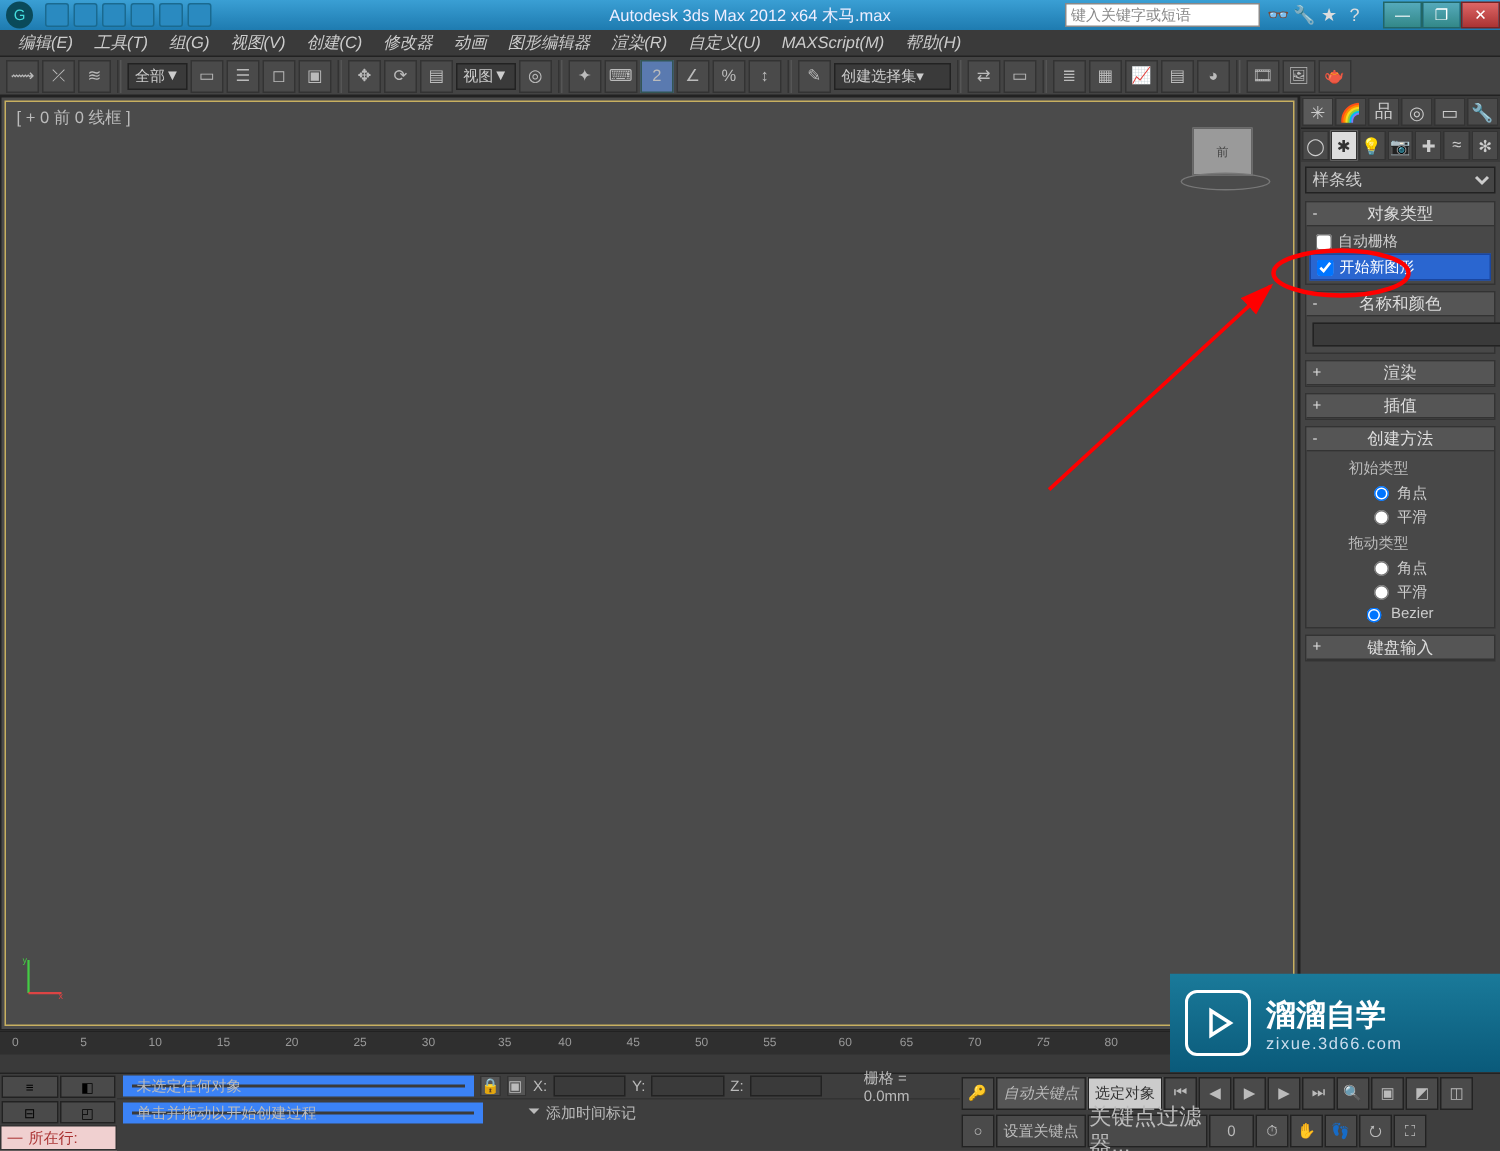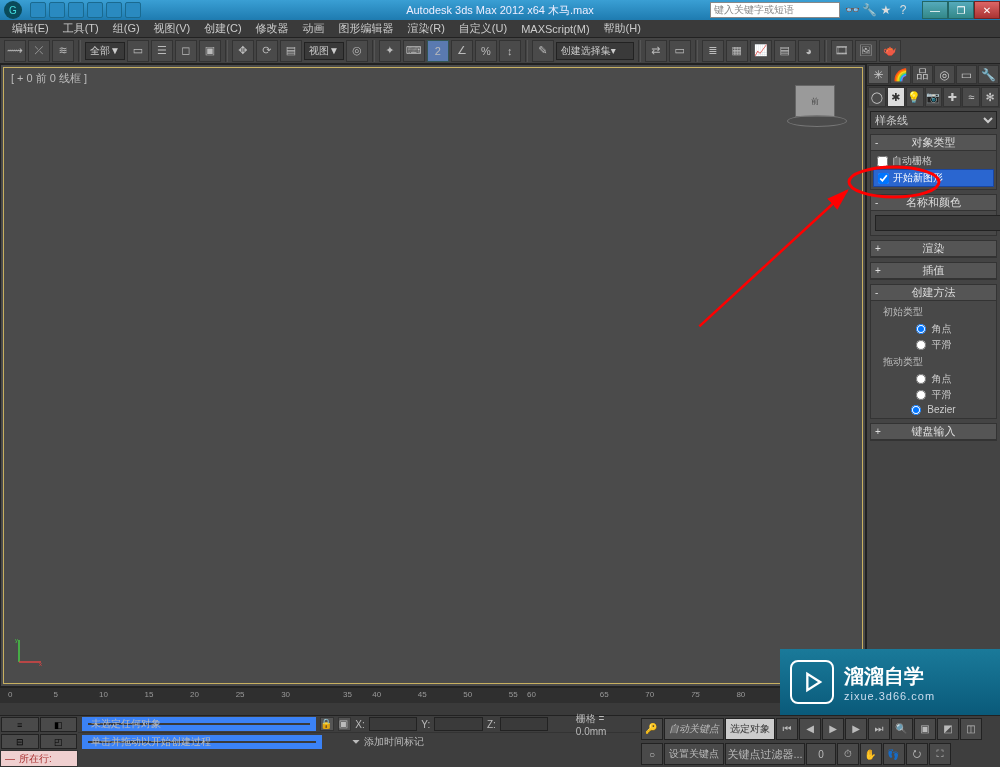--- a/index.html
+++ b/index.html
@@ -9,21 +9,21 @@
   .titlebar .qat { display:flex; gap:3px; margin-left:4px; }
   .qat .qbtn { width:16px; height:16px; background:#2a8ac0; border:1px solid #1a6a90; border-radius:2px; }
   .titlebar .title { position:absolute; left:50%; transform:translateX(-50%); color:#eef; }
   .titlebar .search { position:absolute; right:160px; width:130px; height:16px; background:#fff; border:1px solid #888; font-size:10px; color:#888; padding:0 3px; display:flex; align-items:center; overflow:hidden; }
   .titlebar .right-icons { position:absolute; right:90px; display:flex; gap:3px; }
   .right-icons span { width:14px; height:14px; font-size:12px; color:#ddd; text-align:center; }
   .win-controls { position:absolute; right:0; display:flex; }
   .win-controls div { width:26px; height:18px; display:flex; align-items:center; justify-content:center; font-size:10px; color:#fff; background:linear-gradient(#5ab,#388); border:1px solid #266; }
   .win-controls .close { background:linear-gradient(#d66,#a33); border-color:#722; }
 
-  .menubar { height:18px; background:#3a3a3a; border-bottom:1px solid #222; display:flex; align-items:center; padding:0 6px; gap:2px; }
+  .menubar { height:18px; background:#3a3a3a; border-bottom:1px solid #222; display:flex; align-items:center; padding:0 6px; gap:2px;font-style:italic; }
   .menubar span { color:#ccc; font-size:11px; padding:1px 6px; }
 
   .toolbar { height:26px; background:#444; border-bottom:1px solid #222; display:flex; align-items:center; padding:0 4px; gap:2px; }
   .tbtn { width:22px; height:22px; background:#4a4a4a; border:1px solid #333; display:flex; align-items:center; justify-content:center; font-size:11px; color:#bbb; }
   .tbtn.active { background:#5a7ab0; border-color:#355; }
   .tsep { width:3px; height:22px; border-left:1px solid #333; border-right:1px solid #555; margin:0 2px; }
   .tdrop { height:18px; background:#3a3a3a; border:1px solid #222; color:#ccc; font-size:10px; padding:0 4px; display:flex; align-items:center; }
 
   .workspace { position:absolute; top:64px; left:0; right:0; bottom:80px; display:flex; }
   .viewport { flex:1; background:#4b4b4b; position:relative; border:1px solid #222; }
@@ -51,21 +51,21 @@
   .chk-row input { width:11px; height:11px; }
   .chk-row.hi { background:#2a66d0; color:#fff; border:1px solid #1a46a0; }
   .btn-grid { display:grid; grid-template-columns:1fr 1fr; gap:1px; padding:1px; }
   .btn-grid div { height:16px; background:#555; border:1px solid #333; display:flex; align-items:center; justify-content:center; font-size:10px; }
   .btn-grid div.sel { background:#2a66d0; color:#fff; }
   .btn-grid div.full { grid-column:1/3; }
   .color-row { display:flex; align-items:center; gap:2px; padding:2px; }
   .color-row input[type=text]{ flex:1; height:16px; background:#3a3a3a; border:1px solid #222; }
   .radio-list { padding:2px 8px; }
   .radio-list label { display:flex; align-items:center; gap:6px; color:#ccc; font-size:10px; padding:1px 0; justify-content:center;}
-  .radio-list .sublabel { font-size:10px; color:#bbb; padding-left:4px; margin:2px 0; }
+  .radio-list .sublabel { font-size:10px; color:#bbb; padding-left:4px; margin:2px 16px; }
   .radio-list input { width:10px; height:10px; }
 
   .annot { position:absolute; inset:0; pointer-events:none; }
 
   .timeline { position:absolute; bottom:52px; left:0; right:135px; height:28px; background:#3a3a3a; border-top:1px solid #222; }
   .time-slider { height:13px; position:relative; background:#3a3a3a; }
   .time-slider .thumb { position:absolute; left:4px; top:0; width:60px; height:12px; background:#5a5a5a; border:1px solid #222; font-size:9px; color:#ccc; display:flex; align-items:center; justify-content:center; }
   .time-ruler { height:15px; background:#2f2f2f; position:relative; font-size:8px; color:#999; }
   .time-ruler span { position:absolute; top:2px; }
 
@@ -318,26 +318,26 @@
 
 <div class="timeline">
   <div class="time-ruler" id="ruler">
       <span style="left: 8px;">0</span>
       <span style="left: 53.5263px;">5</span>
       <span style="left: 99.0526px;">10</span>
       <span style="left: 144.579px;">15</span>
       <span style="left: 190.105px;">20</span>
       <span style="left: 235.632px;">25</span>
       <span style="left: 281.158px;">30</span>
-      <span style="left: 343px;">35</span>
+      <span style="left: 332px;">35</span>
       <span style="left: 372.211px;">40</span>
       <span style="left: 417.737px;">45</span>
       <span style="left: 463.263px;">50</span>
       <span style="left: 508.789px;">55</span>
-      <span style="left: 527px;">60</span>
+      <span style="left: 559px;">60</span>
       <span style="left: 599.842px;">65</span>
       <span style="left: 645.368px;">70</span>
       <span style="left: 690.895px; font-style: italic;">75</span>
       <span style="left: 736.421px;">80</span>
       <span style="left: 781.947px;">85</span>
       <span style="left: 827.474px;">90</span>
     </div>
 </div>
 
 <div class="watermark">
@@ -399,21 +399,21 @@
       <div class="nbtn">▶</div>
       <div class="nbtn">⏭</div>
       <div class="nbtn">🔍</div>
       <div class="nbtn">▣</div>
       <div class="nbtn">◩</div>
       <div class="nbtn">◫</div>
     </div>
     <div class="nav-row">
       <div class="nbtn">○</div>
       <div class="nbtn" style="width:60px;">设置关键点</div>
-      <div class="nbtn" style="width:80px;font-size:11px;">关键点过滤器...</div>
+      <div class="nbtn" style="width:80px;font-size:15px;">关键点过滤器...</div>
       <div class="nbtn" style="width:30px">0</div>
       <div class="nbtn">⏱</div>
       <div class="nbtn">✋</div>
       <div class="nbtn">👣</div>
       <div class="nbtn">⭮</div>
       <div class="nbtn">⛶</div>
     </div>
   </div>
 </div>
 

